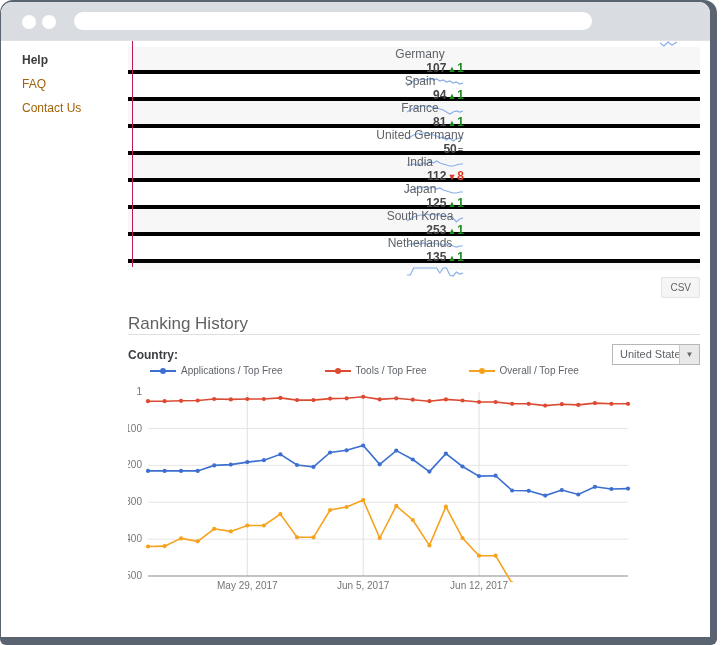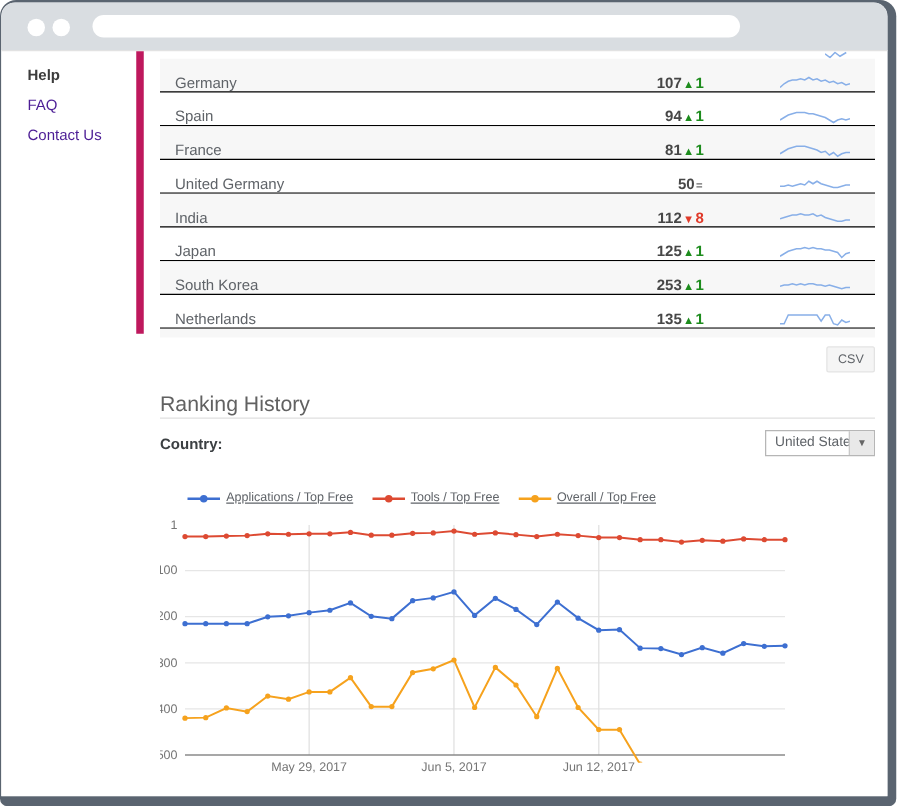--- a/index.html
+++ b/index.html
@@ -4,44 +4,44 @@
 <style>
   * { margin:0; padding:0; box-sizing:border-box; }
   html,body { width:723px; height:645px; background:#ffffff; font-family:"Liberation Sans", sans-serif; }
   .frame { position:absolute; top:0; left:0; width:717px; height:645px; background:#5a6470; border-radius:13px 13px 6px 6px; }
   .window { position:absolute; top:2px; left:1px; right:7px; bottom:8px; background:#ffffff; border-radius:11px 11px 0 0; overflow:hidden; }
   .chrome { position:relative; height:38px; background:#d9dde1; border-radius:11px 11px 0 0; }
   .dot { position:absolute; top:13px; width:14px; height:14px; border-radius:50%; background:#ffffff; }
   .dot1 { left:21px; } .dot2 { left:41px; }
   .urlbar { position:absolute; top:10px; left:73px; width:518px; height:18px; background:#ffffff; border-radius:9px; }
   .content { position:relative; height:597px; background:#ffffff; border-top:1px solid #e2e2e2; }
-  .sidebar { position:absolute; left:0; top:0; width:114px; height:226px; border-right:6px solid #be185d; padding-top:7px; }
-  .side-item { padding:5px 0 5px 21px; font-size:12px; color:#4c1d95; cursor:pointer; }
+  .sidebar { position:absolute; left:0; top:0; width:132px; height:226px; border-right:1px solid #be185d; padding-top:7px; }
+  .side-item { padding:5px 0 5px 21px; font-size:12px; color:#a16207; cursor:pointer; }
   .side-item.active { color:#3c3c3c; font-weight:bold; }
   .main { margin-left:127px; width:572px; }
   .partial-top { position:relative; height:6px; overflow:hidden; }
   .partial-bottom { height:7px; background:#f7f7f7; }
-  .trow { display:flex; align-items:flex-end; height:27px; border-bottom:1px solid #000000; font-size:12px; }
+  .trow { display:flex; align-items:center; height:27px; border-bottom:4px solid #000000; font-size:12px;flex-direction:column; }
   .trow.alt { background:#f7f7f7; }
   .cell-name { flex:1; padding-left:12px; color:#5f6368; }
   .cell-value { width:100px; text-align:right; white-space:nowrap; }
   .rank-num { color:#474747; font-weight:bold; }
   .chg-up { color:#1d8c1d; font-weight:bold; }
   .chg-down { color:#e03a2a; font-weight:bold; }
   .chg-same { color:#6f6f6f; font-weight:bold; }
   .arrow { font-size:9px; padding:0 1px; }
   .cell-spark { width:137px; display:flex; justify-content:flex-end; padding-right:20px; }
   .csv-row { text-align:right; margin-top:7px; }
   .csv-btn { display:inline-block; font-size:10px; color:#5f6368; background:#f5f5f5; border:1px solid #e3e3e3; border-radius:2px; padding:4px 8px; cursor:pointer; font-family:"Liberation Sans", sans-serif; }
   .rh-title { margin-top:16px; font-size:17px; color:#616161; border-bottom:1px solid #e0e0e0; font-weight:normal; }
   .country-row { margin-top:9px; display:flex; align-items:center;justify-content:space-between; }
   .country-label { font-size:12px; font-weight:bold; color:#3c4043; }
   .select { position:relative; margin-left:8px; width:88px; height:21px; background:#ffffff; border:1px solid #b6b6b6; font-size:11px; color:#5f6368; line-height:19px; padding-left:7px; cursor:pointer; }
   .select-arrow { position:absolute; top:0; right:0; width:20px; height:19px; background:#e9e9e9; border-left:1px solid #c9c9c9; text-align:center; font-size:8px; color:#666; line-height:19px; }
-  .legend { margin-top:28px; margin-left:22px; display:flex; gap:15px; font-size:10px; color:#5f6368; align-items:center;text-decoration:underline; }
+  .legend { margin-left:22px; display:flex; gap:42px; font-size:10px; color:#5f6368; align-items:center; }
   .legend-item { display:flex; align-items:center; gap:5px; }
   .lmark { position:relative; width:26px; height:7px; }
   .lmark .line { position:absolute; top:3px; left:0; right:0; height:2px; }
   .lmark .pt { position:absolute; top:1px; left:10px; width:6px; height:6px; border-radius:50%; }
   .chart-wrap { margin-top:10px; }
   svg text { font-family:"Liberation Sans", sans-serif; }
 </style>
 </head>
 <body>
 

